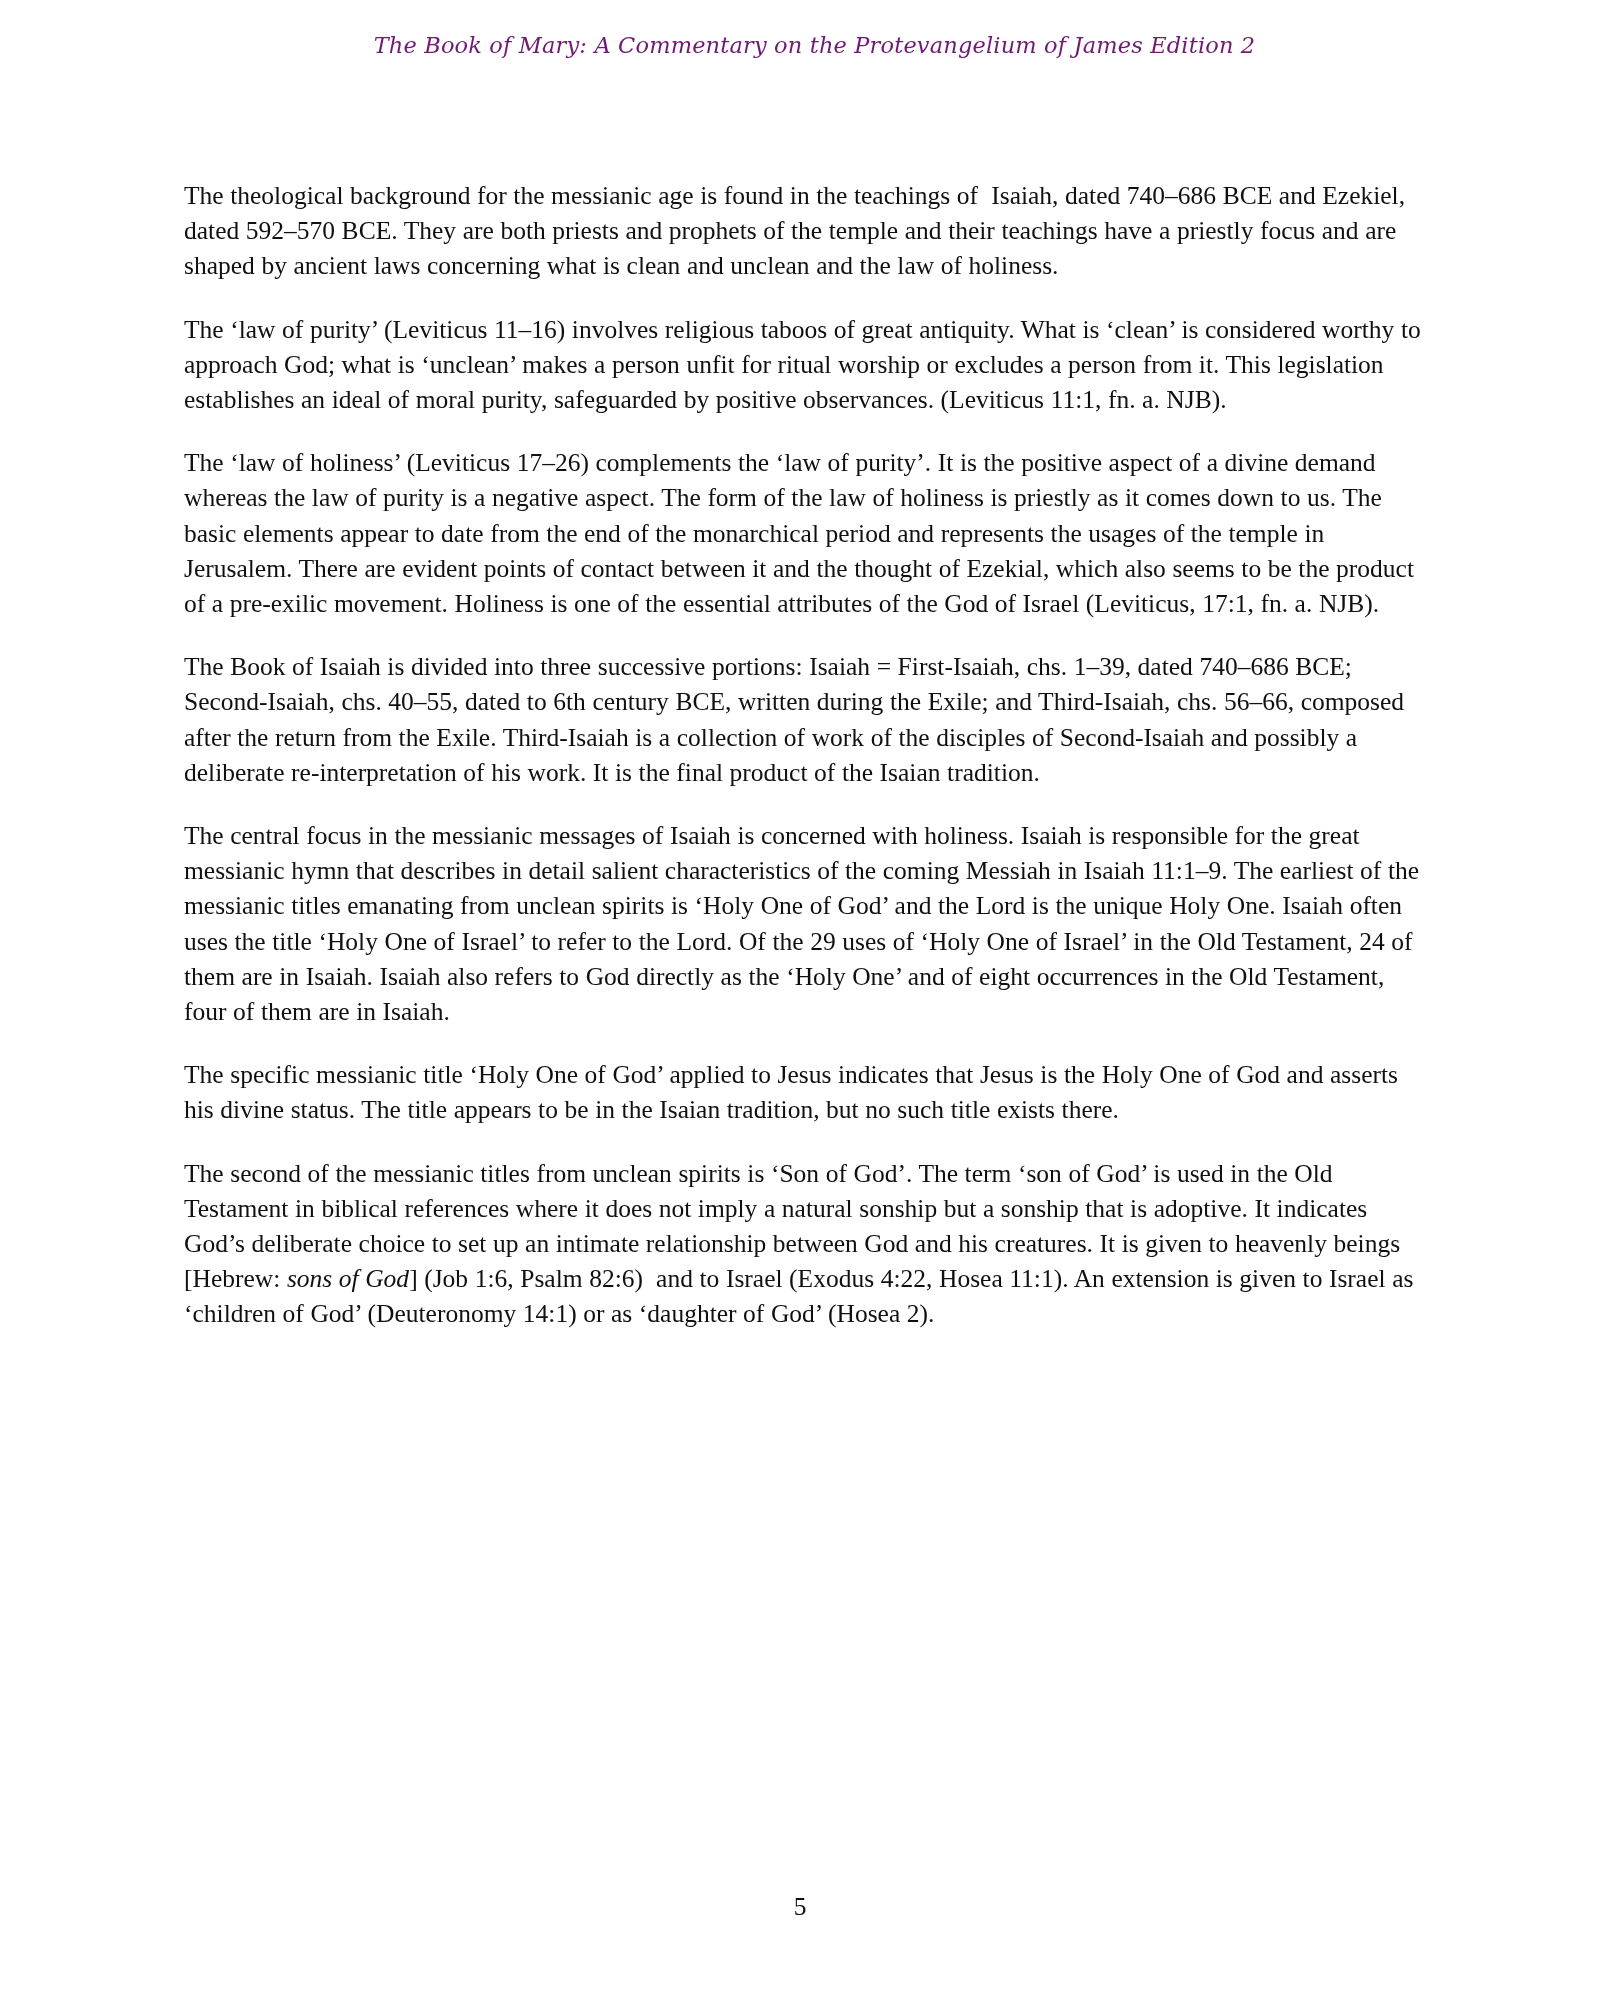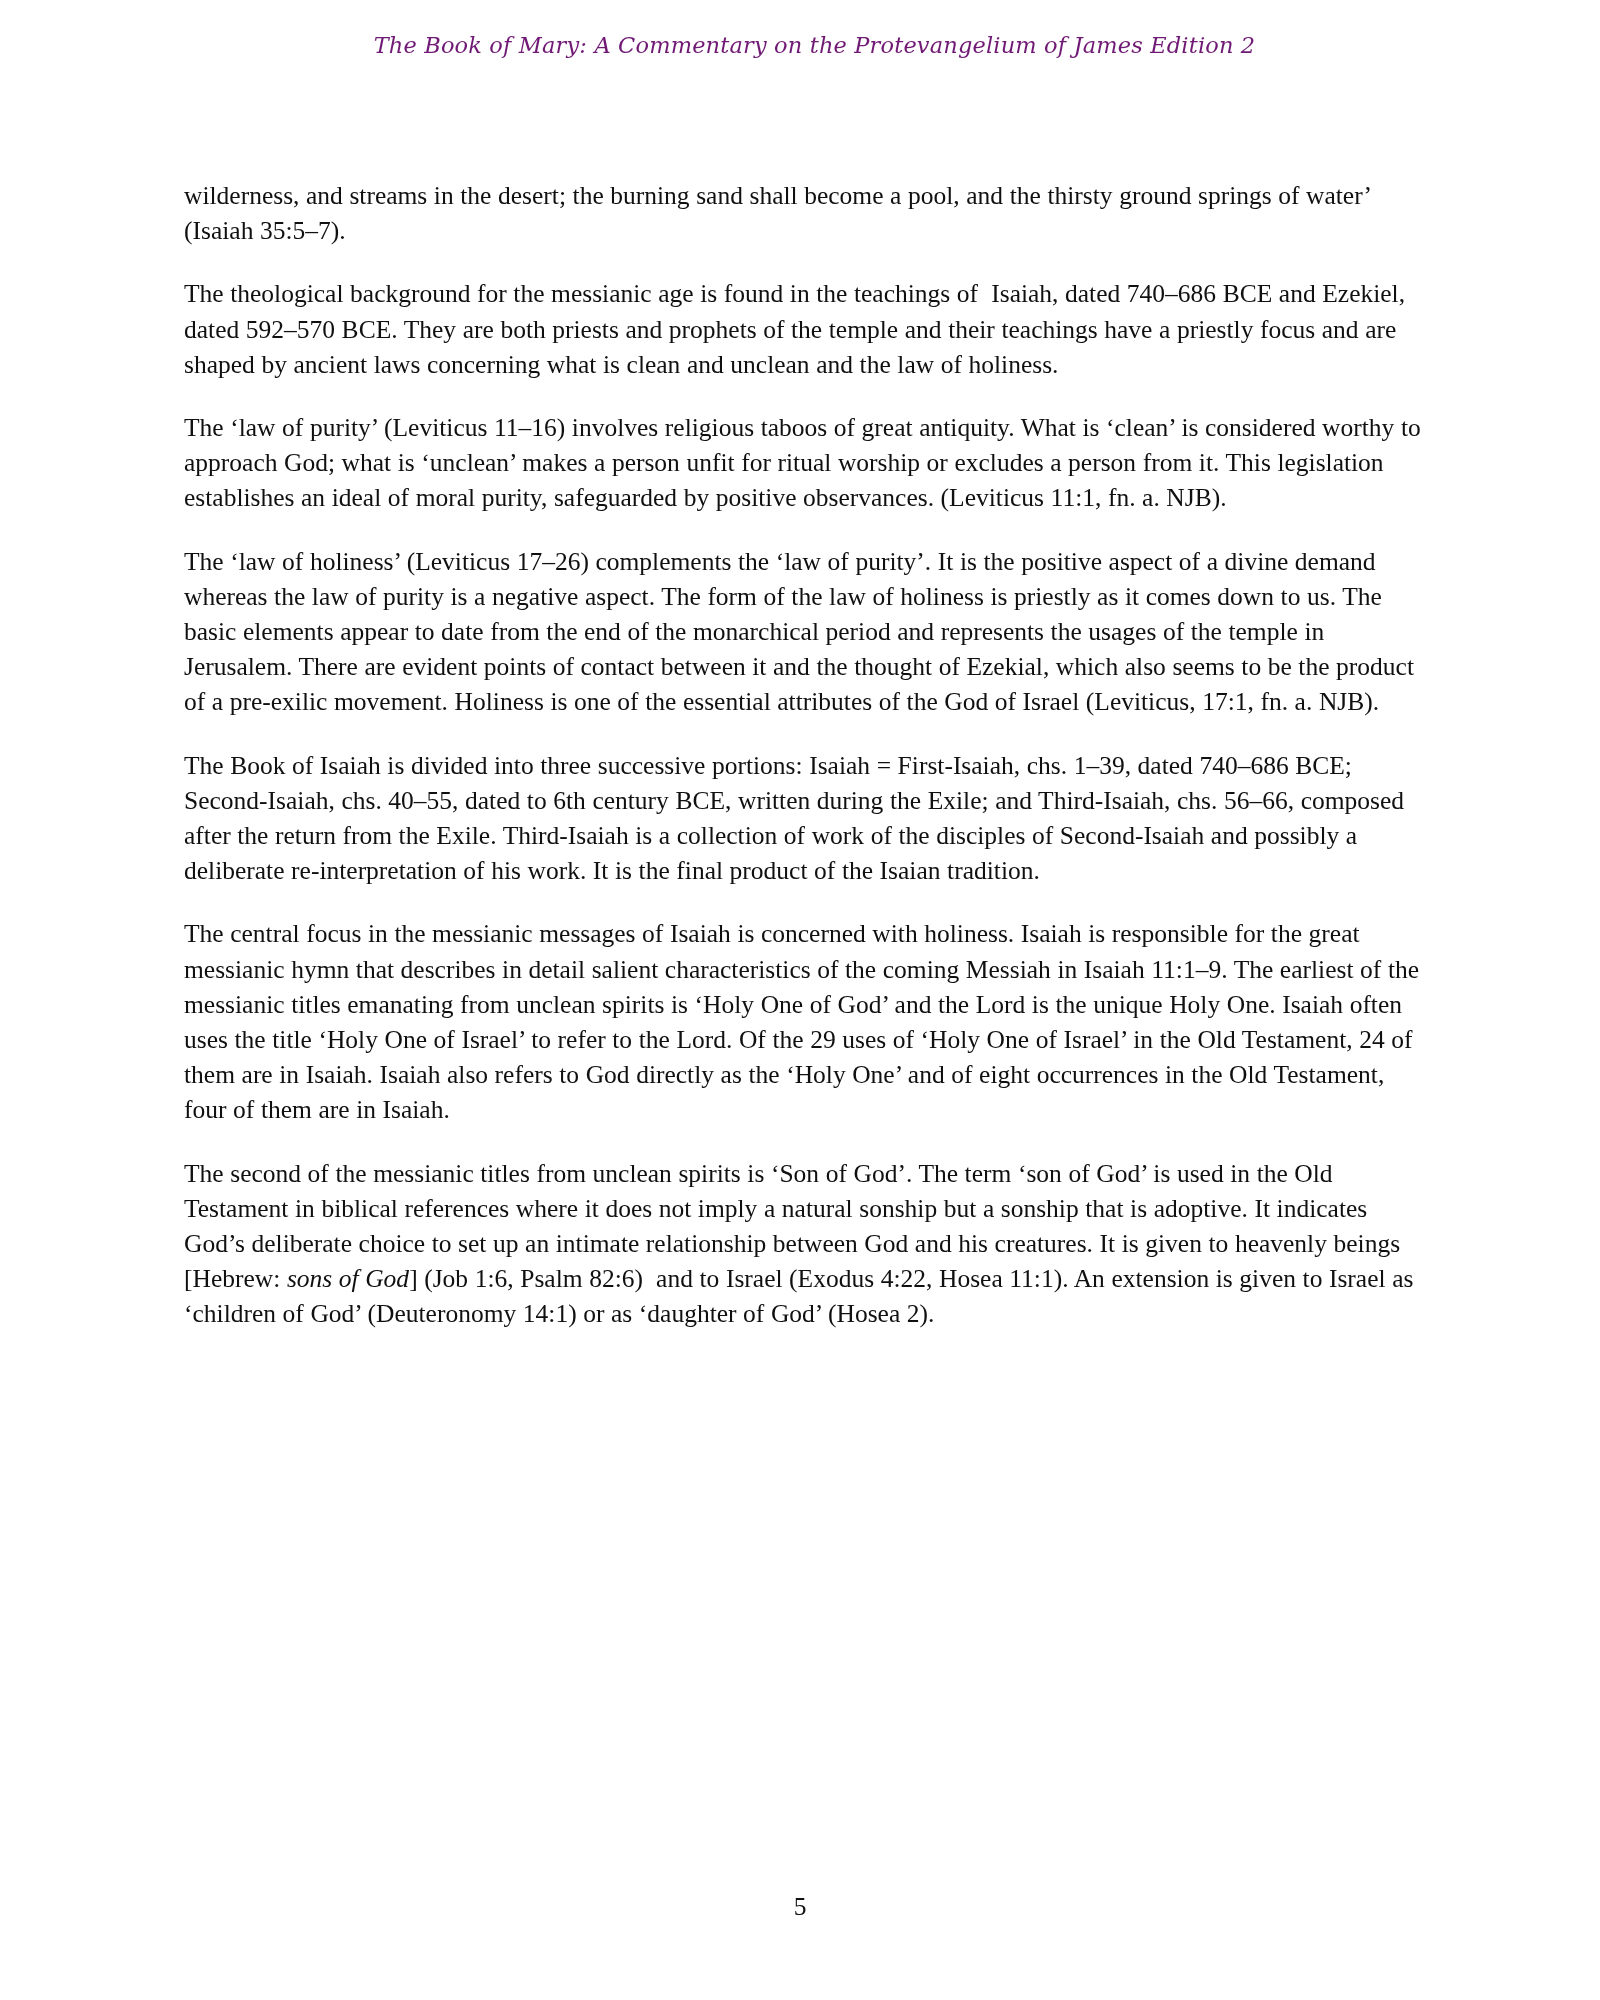--- a/index.html
+++ b/index.html
@@ -77,24 +77,24 @@
   }
 </style>
 </head>
 <body>
 
 <div class="page">
 
   <div class="running-header">The Book of Mary: A Commentary on the Protevangelium of James Edition 2</div>
 
   <div class="body-column">
-    <p class="para">wilderness, and streams in the desert; the burning sand shall become a pool, and the thirsty ground springs of water’ (Isaiah 35:5–7).</p>
     <p class="para">The theological background for the messianic age is found in the teachings of  Isaiah, dated 740–686 BCE and Ezekiel, dated 592–570 BCE. They are both priests and prophets of the temple and their teachings have a priestly focus and are shaped by ancient laws concerning what is clean and unclean and the law of holiness.</p>
     <p class="para">The ‘law of purity’ (Leviticus 11–16) involves religious taboos of great antiquity. What is ‘clean’ is considered worthy to approach God; what is ‘unclean’ makes a person unfit for ritual worship or excludes a person from it. This legislation establishes an ideal of moral purity, safeguarded by positive observances. (Leviticus 11:1, fn. a. NJB).</p>
     <p class="para">The ‘law of holiness’ (Leviticus 17–26) complements the ‘law of purity’. It is the positive aspect of a divine demand whereas the law of purity is a negative aspect. The form of the law of holiness is priestly as it comes down to us. The basic elements appear to date from the end of the monarchical period and represents the usages of the temple in Jerusalem. There are evident points of contact between it and the thought of Ezekial, which also seems to be the product of a pre-exilic movement. Holiness is one of the essential attributes of the God of Israel (Leviticus, 17:1, fn. a. NJB).</p>
     <p class="para">The Book of Isaiah is divided into three successive portions: Isaiah = First-Isaiah, chs. 1–39, dated 740–686 BCE; Second-Isaiah, chs. 40–55, dated to 6th century BCE, written during the Exile; and Third-Isaiah, chs. 56–66, composed after the return from the Exile. Third-Isaiah is a collection of work of the disciples of Second-Isaiah and possibly a deliberate re-interpretation of his work. It is the final product of the Isaian tradition.</p>
     <p class="para">The central focus in the messianic messages of Isaiah is concerned with holiness. Isaiah is responsible for the great messianic hymn that describes in detail salient characteristics of the coming Messiah in Isaiah 11:1–9. The earliest of the messianic titles emanating from unclean spirits is ‘Holy One of God’ and the Lord is the unique Holy One. Isaiah often uses the title ‘Holy One of Israel’ to refer to the Lord. Of the 29 uses of ‘Holy One of Israel’ in the Old Testament, 24 of them are in Isaiah. Isaiah also refers to God directly as the ‘Holy One’ and of eight occurrences in the Old Testament, four of them are in Isaiah.</p>
+    <p class="para">The specific messianic title ‘Holy One of God’ applied to Jesus indicates that Jesus is the Holy One of God and asserts his divine status. The title appears to be in the Isaian tradition, but no such title exists there.</p>
     <p class="para">The second of the messianic titles from unclean spirits is ‘Son of God’. The term ‘son of God’ is used in the Old Testament in biblical references where it does not imply a natural sonship but a sonship that is adoptive. It indicates God’s deliberate choice to set up an intimate relationship between God and his creatures. It is given to heavenly beings  [Hebrew: <em class="ital">sons of God</em>] (Job 1:6, Psalm 82:6)  and to Israel (Exodus 4:22, Hosea 11:1). An extension is given to Israel as ‘children of God’ (Deuteronomy 14:1) or as ‘daughter of God’ (Hosea 2).</p>
   </div>
 
   <div class="page-number">5</div>
 
 </div>
 
 </body></html>

